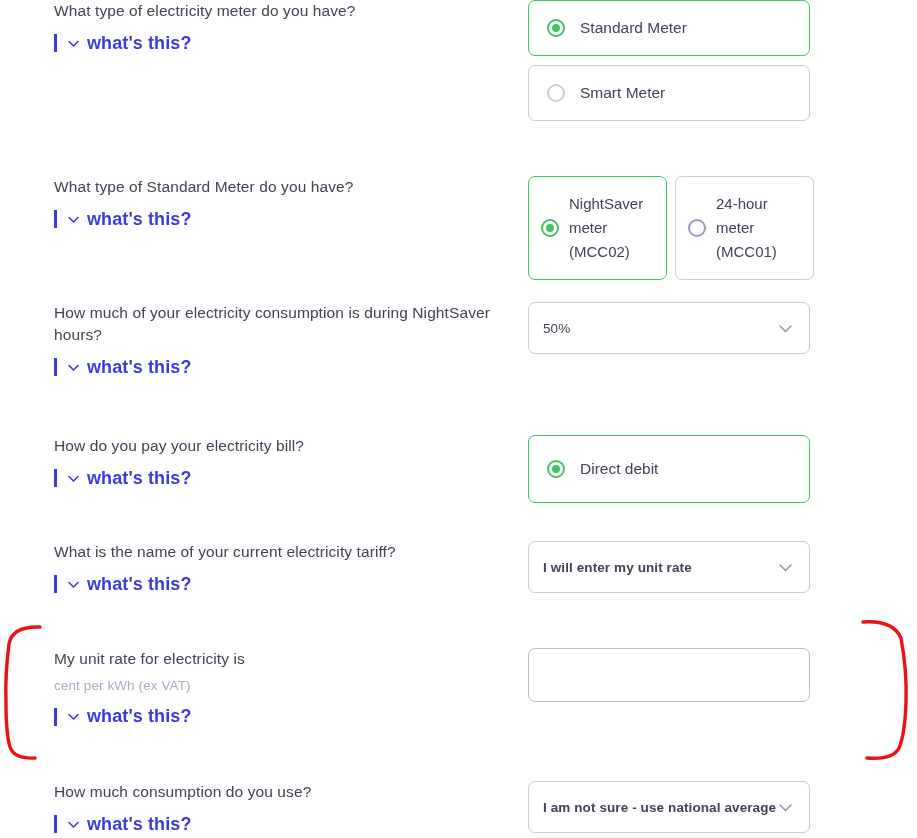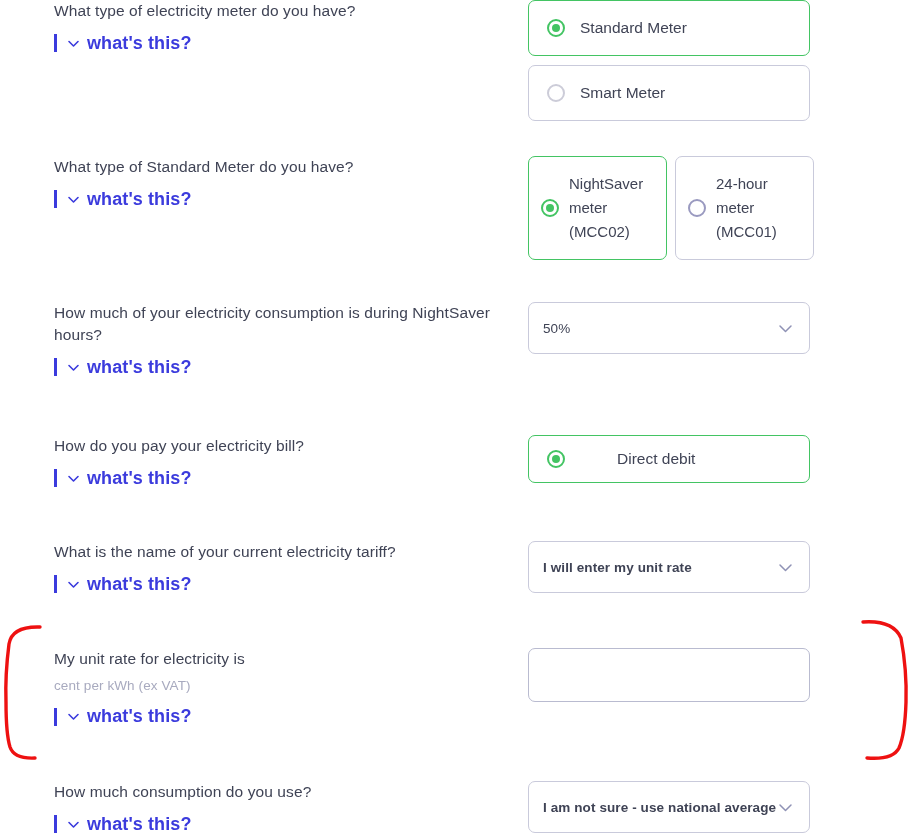--- a/index.html
+++ b/index.html
@@ -201,21 +201,21 @@
         <span class="radio on"></span>
         <span class="opt-label">Standard Meter</span>
       </div>
       <div class="opt">
         <span class="radio"></span>
         <span class="opt-label">Smart Meter</span>
       </div>
     </div>
   </div>
 
-  <div class="row" style="top:156px;">
+  <div class="row" style="top:176px;">
     <div class="q-col">
       <div class="q-title">What type of Standard Meter do you have?</div>
       <div class="whats-this">
         <span class="wt-chev">
           <svg viewBox="0 0 13 13" width="13" height="13">
               <path d="M2 4.5 L6.5 9 L11 4.5" fill="none" stroke="#3b3bdd" stroke-width="1.6" stroke-linecap="round" stroke-linejoin="round"></path>
             </svg>
         </span>
         <span class="wt-label">what's this?</span>
       </div>
@@ -264,21 +264,21 @@
       <div class="whats-this">
         <span class="wt-chev">
           <svg viewBox="0 0 13 13" width="13" height="13">
               <path d="M2 4.5 L6.5 9 L11 4.5" fill="none" stroke="#3b3bdd" stroke-width="1.6" stroke-linecap="round" stroke-linejoin="round"></path>
             </svg>
         </span>
         <span class="wt-label">what's this?</span>
       </div>
     </div>
     <div class="a-col">
-      <div class="opt selected" style="height:48px;gap:37px;">
+      <div class="opt selected" style="height:68px;">
         <span class="radio on"></span>
         <span class="opt-label">Direct debit</span>
       </div>
     </div>
   </div>
 
   <div class="row" style="top:541px;">
     <div class="q-col">
       <div class="q-title">What is the name of your current electricity tariff?</div>
       <div class="whats-this">

